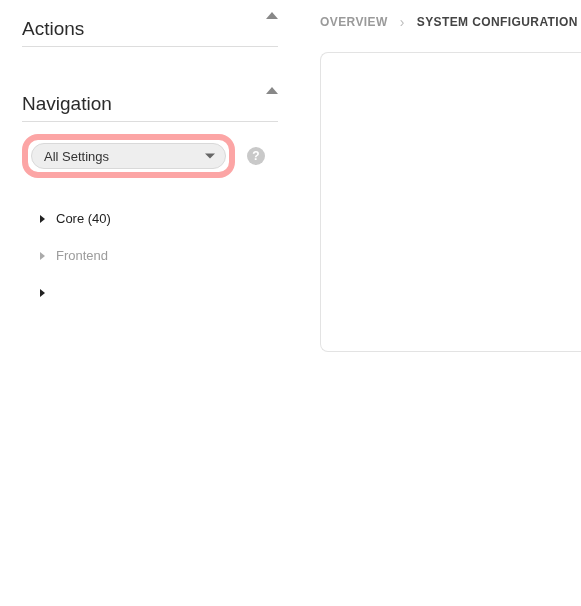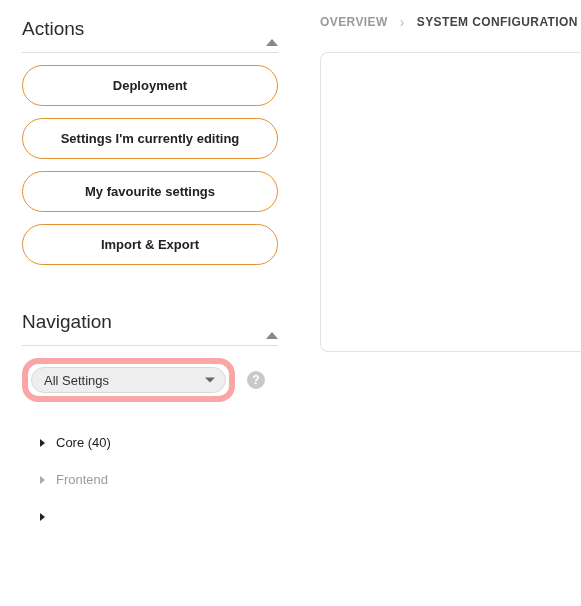--- a/index.html
+++ b/index.html
@@ -17,24 +17,23 @@
   .layout {
     display: flex;
     height: 100%;
   }
   .sidebar {
     width: 300px;
     padding: 12px 22px 0 22px;
   }
   .widget-header {
     display: flex;
-    align-items: flex-end;
+    align-items: flex-start;
     justify-content: space-between;
     cursor: pointer;
-    padding-bottom: 6px;
     border-bottom: 1px solid #ddd;
   }
   .widget-header h2 {
     font-size: 19px;
     font-weight: 400;
     color: #2b2b2b;
     margin: 0;
     padding: 6px 0;
   }
   .widget-body {
@@ -168,26 +167,20 @@
 </head>
 <body>
 
 <div class="layout">
   <aside class="sidebar">
 
     <div class="widget">
       <div class="widget-header">
         <h2>Actions</h2>
         <span class="collapse-caret"></span>
-      </div>
-      <div class="widget-body">
-        <button class="action-btn">Deployment</button>
-        <button class="action-btn">Settings I'm currently editing</button>
-        <button class="action-btn">My favourite settings</button>
-        <button class="action-btn">Import &amp; Export</button>
       </div>
     </div>
 
     <div class="widget nav-section">
       <div class="widget-header">
         <h2>Navigation</h2>
         <span class="collapse-caret"></span>
       </div>
       <div class="widget-body">
         <div class="nav-controls">

